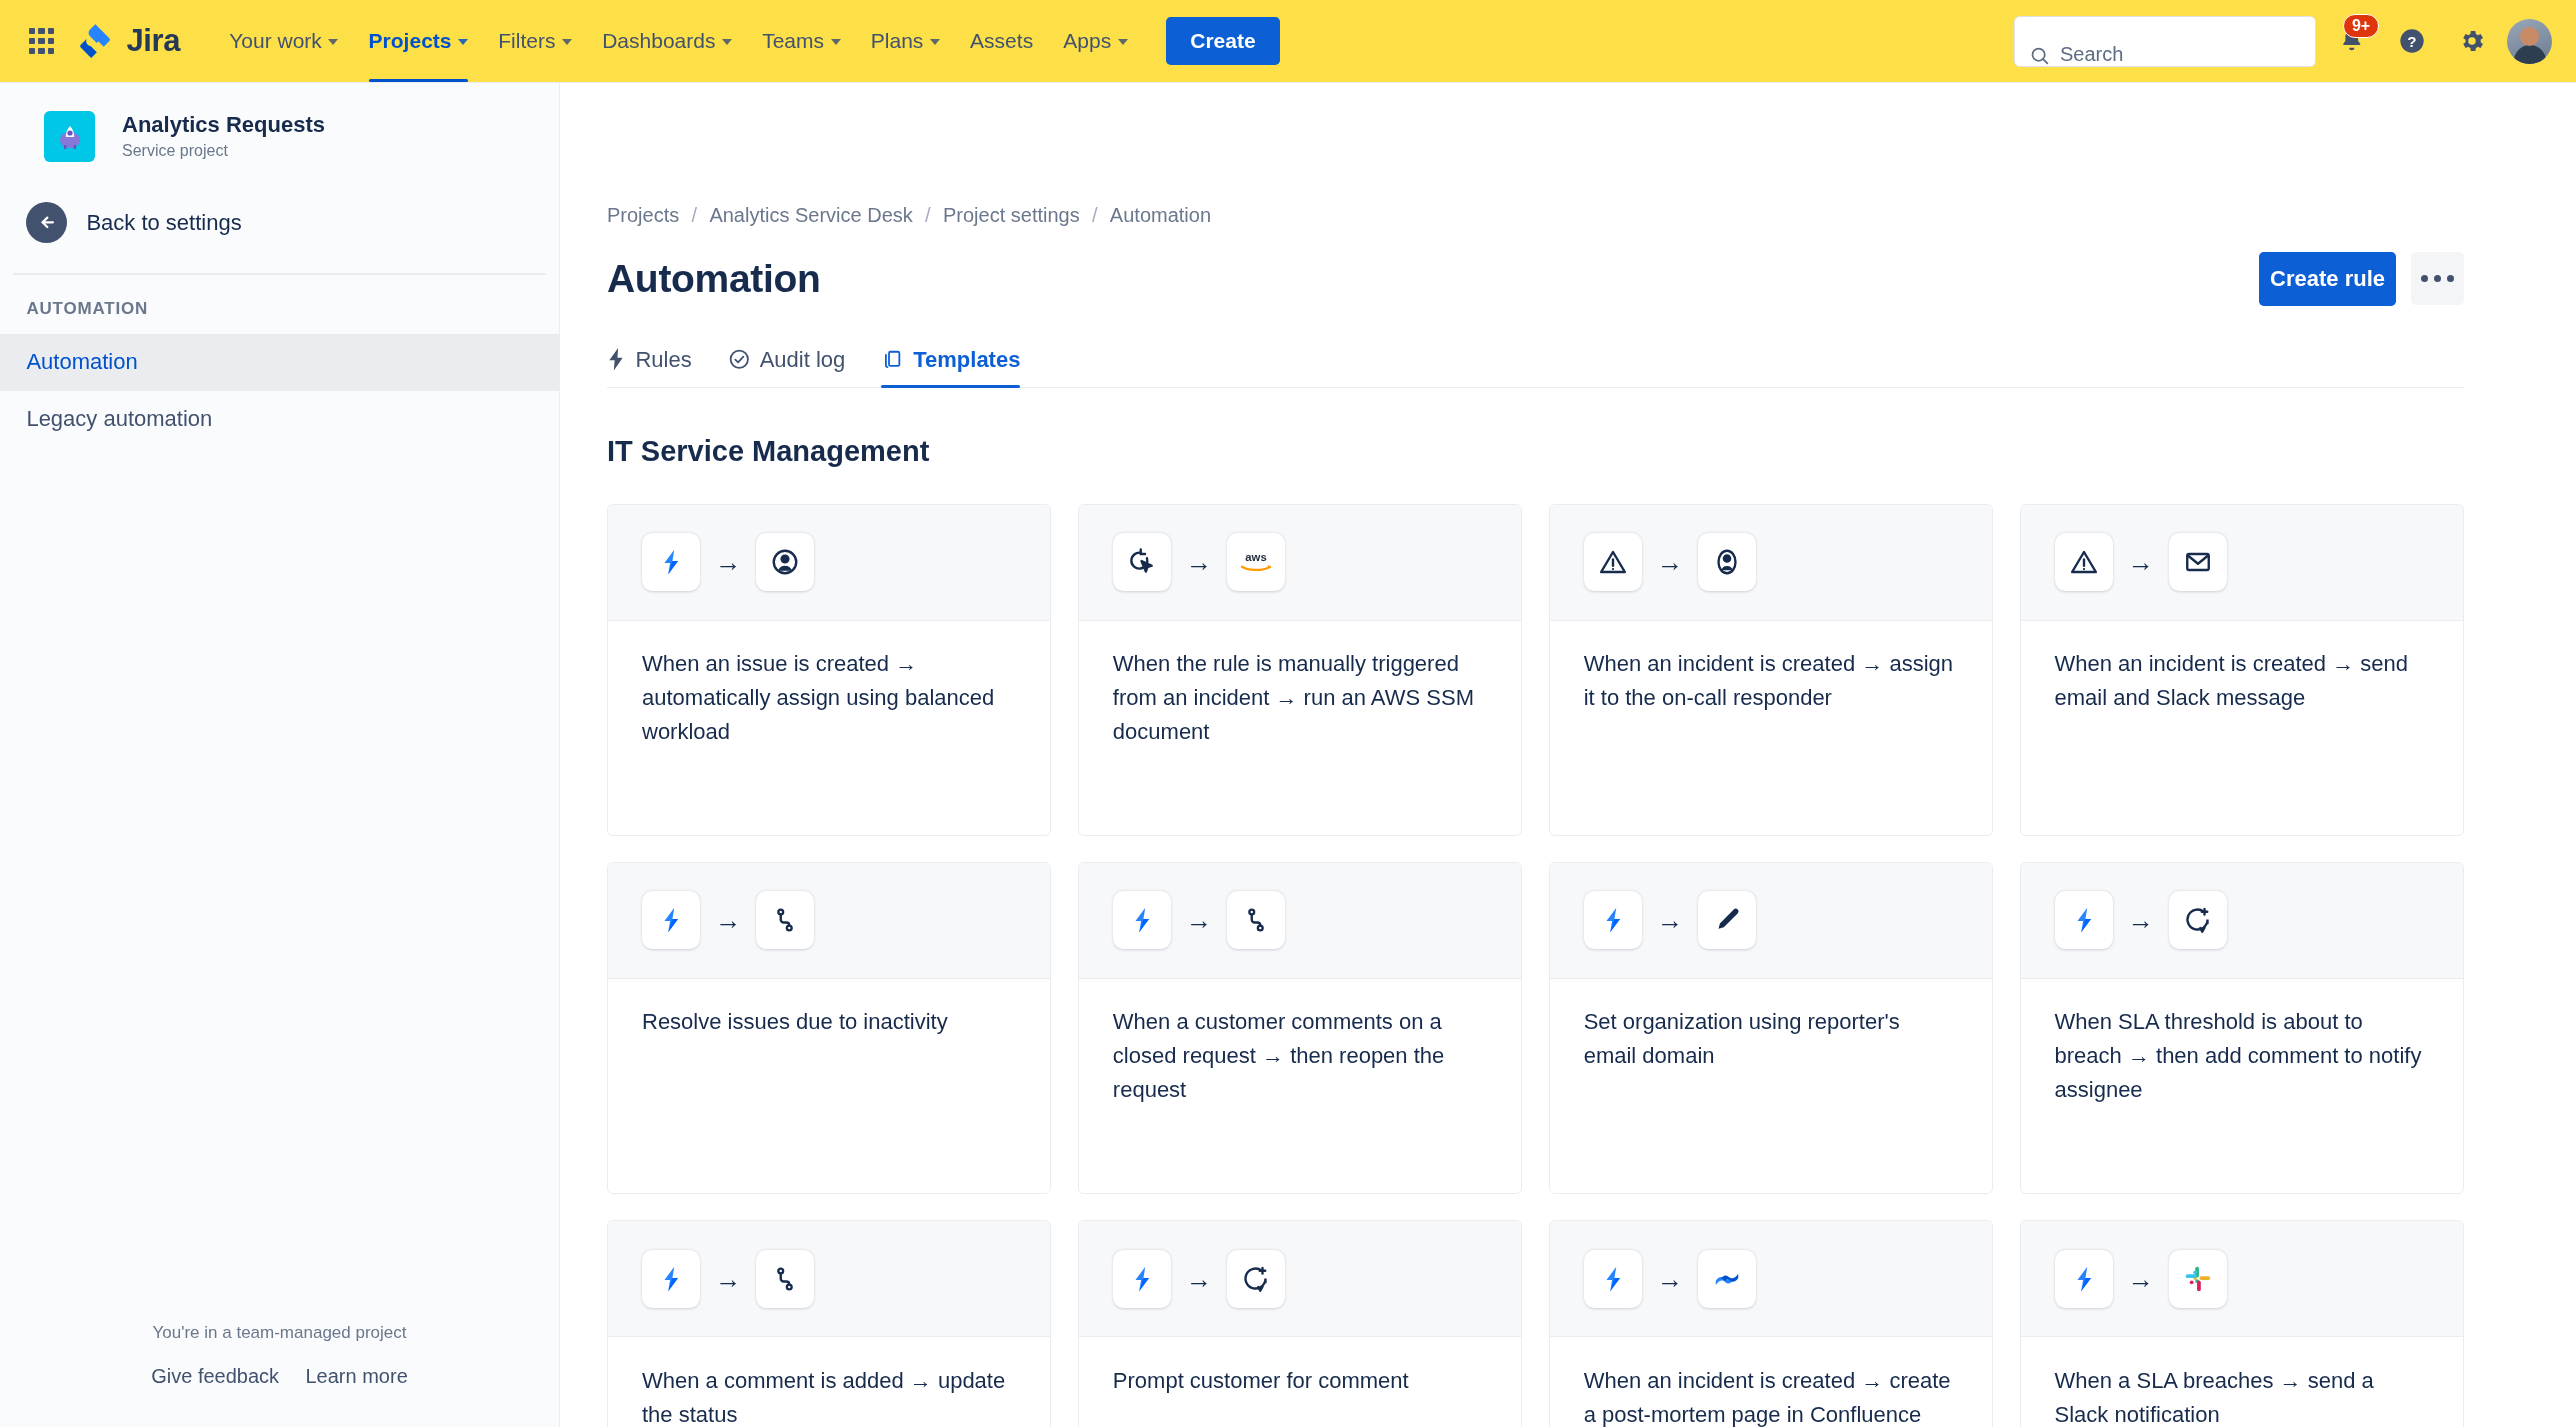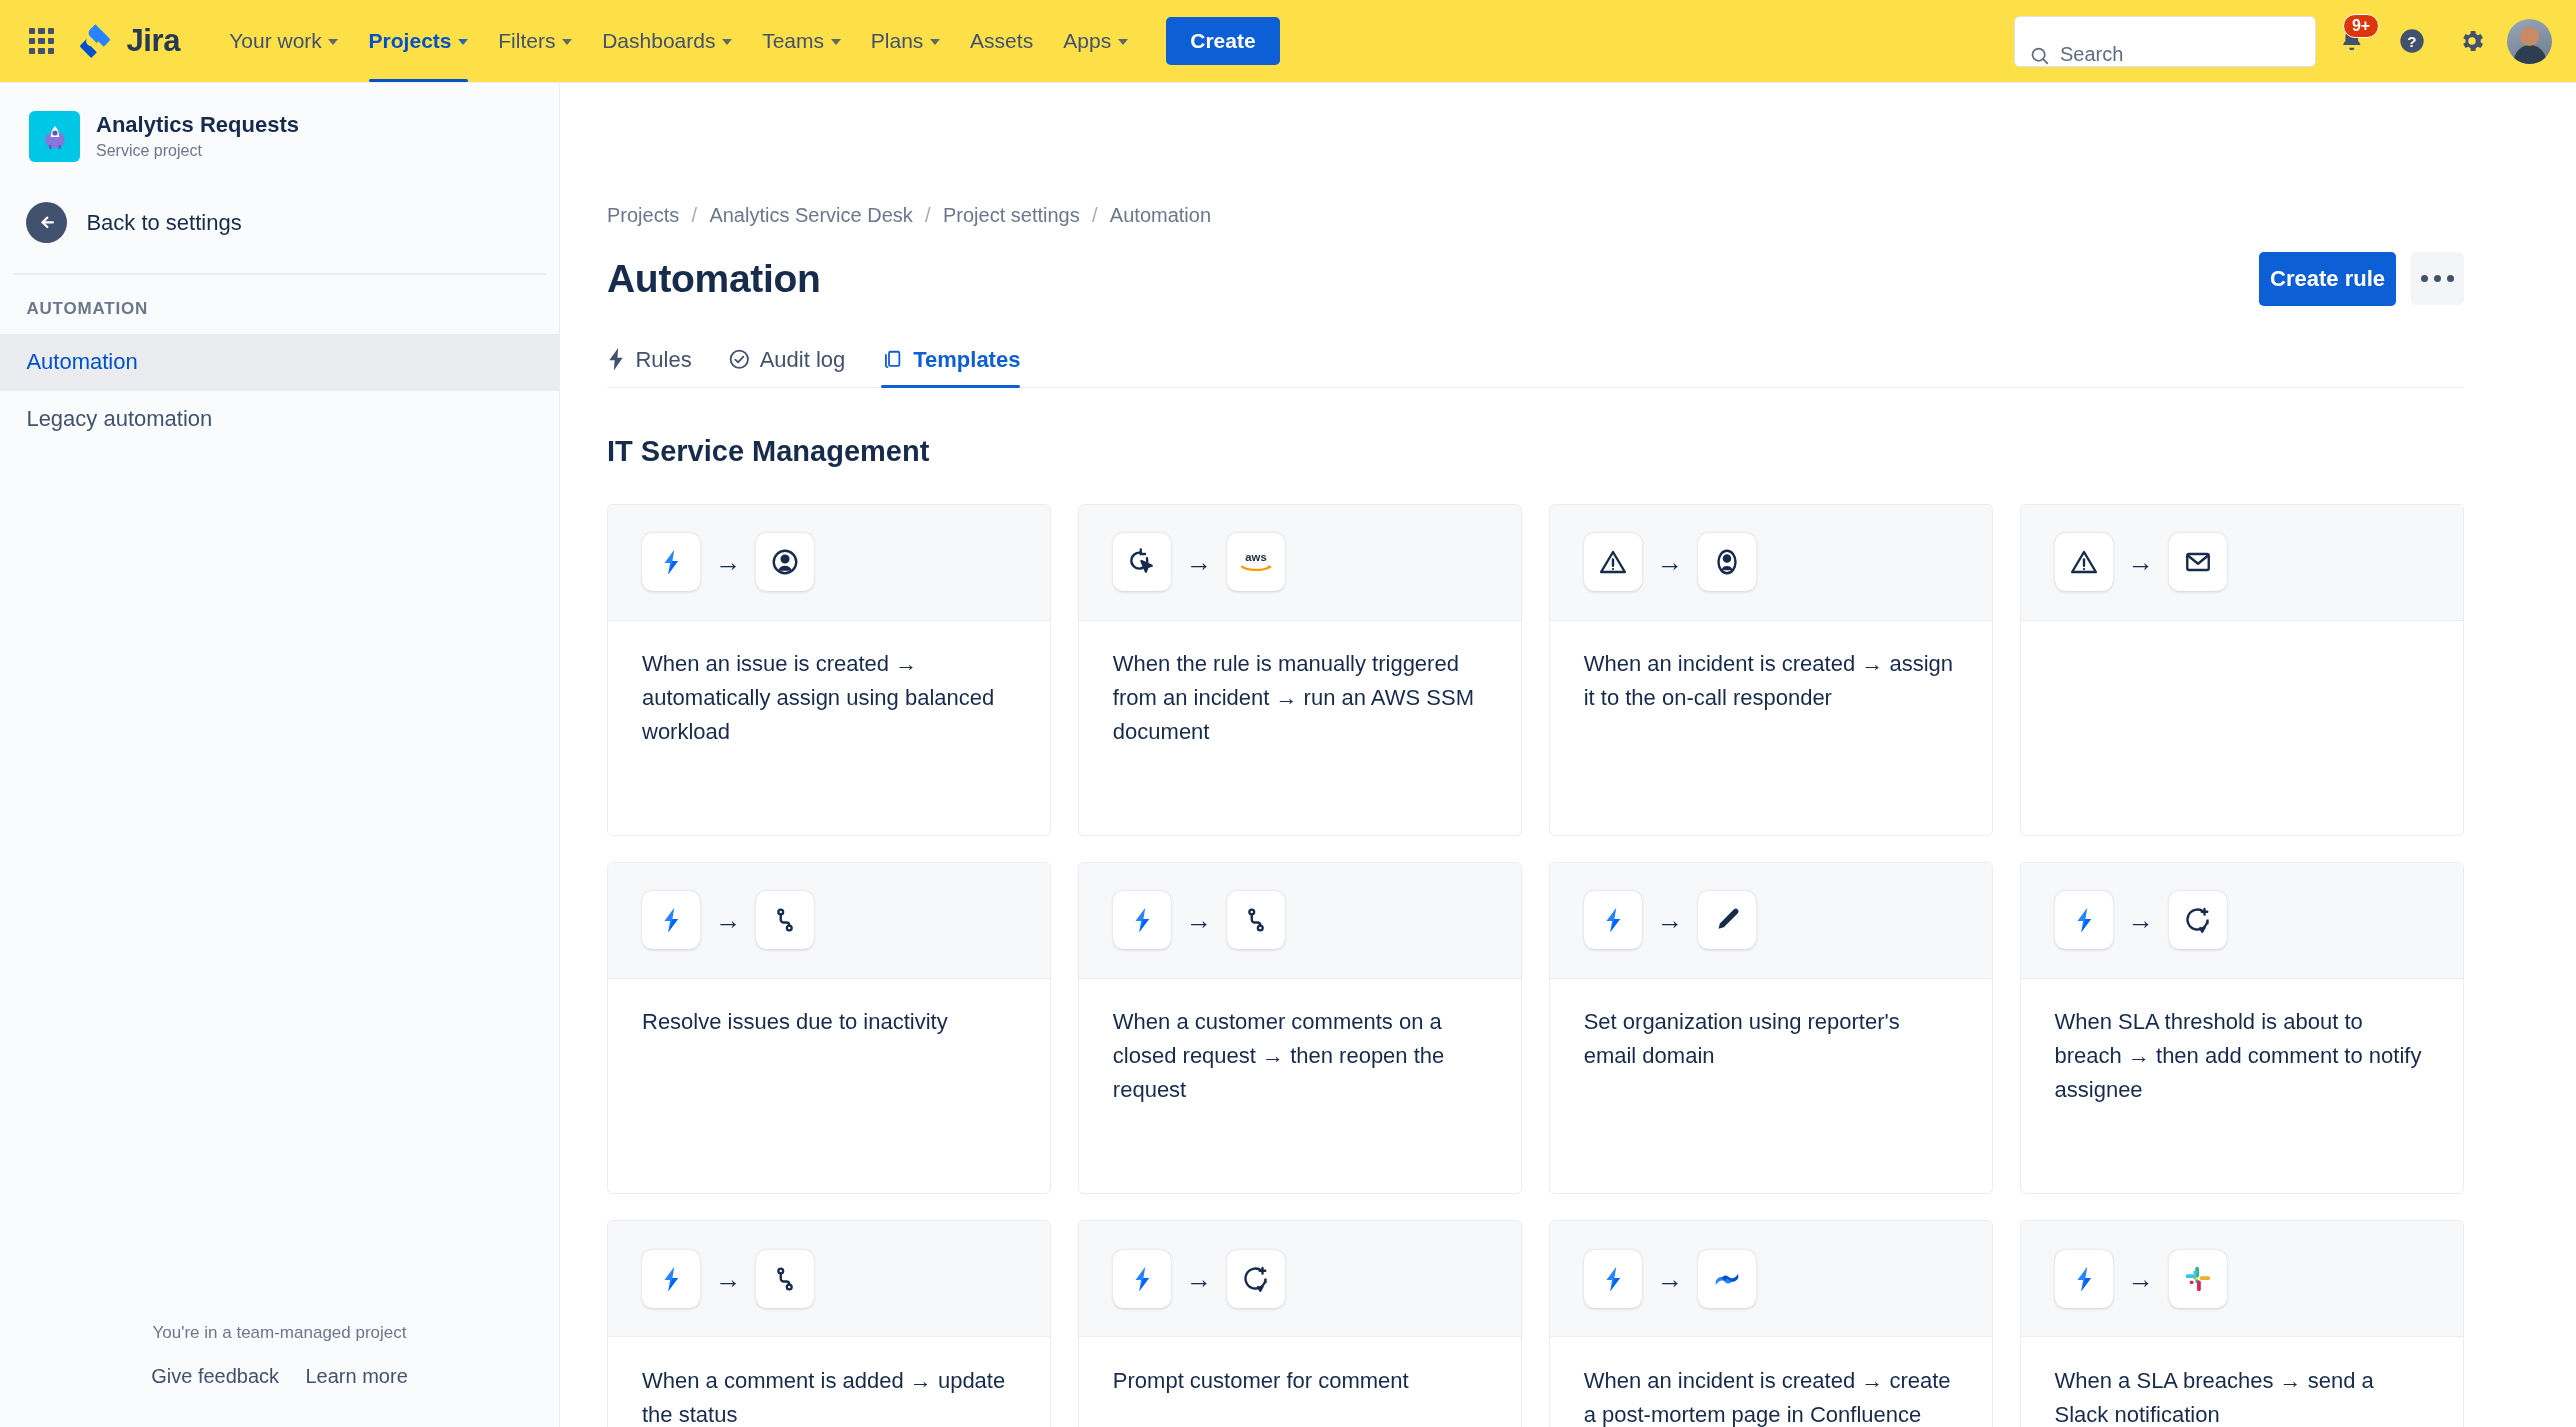--- a/index.html
+++ b/index.html
@@ -71,21 +71,21 @@
   .avatar .body { width:32px;height:19px;border-radius:16px 16px 0 0;background:#2C3E50; position:absolute; bottom:0; }
 
   
   .shell { display: flex; height: calc(1428px - 83px); }
 
   
   .sidebar {
     width: 560px; flex: 0 0 560px; background: #FAFBFC;
     border-right: 0.9px solid #EBECF0; position: relative; padding-top: 28px;
   }
-  .proj-head { display: flex; align-items: center; gap: 16px; padding: 0 29px; margin-bottom: 40px; cursor: pointer; }
+  .proj-head { display: flex; align-items: center; gap: 27px; padding: 0 44px; margin-bottom: 40px; cursor: pointer; }
   .proj-avatar {
     width: 51px; height: 51px; border-radius: 5.7px; background: #00C7E6;
     display: flex; align-items: center; justify-content: center; flex: 0 0 51px;
   }
   .proj-name { font-size: 22px; font-weight: 700; color: #172B4D; line-height: 1.3; }
   .proj-type { font-size: 16px; color: #6B778C; line-height: 1.4; }
   .back-row { display: flex; align-items: center; gap: 19px; padding: 0 26.4px; margin-bottom: 30px; cursor: pointer; }
   .back-circle {
     width: 41px; height: 41px; border-radius: 50%; background: #42526E;
     display: flex; align-items: center; justify-content: center; flex: 0 0 41px;
@@ -430,20 +430,23 @@
               </svg>
             </div>
             <span class="arrow-sep">→</span>
             <div class="tile">
               <svg width="30" height="30" viewBox="0 0 24 24" fill="none" stroke="#172B4D" stroke-width="1.9" stroke-linejoin="round">
                 <rect x="3.4" y="5.6" width="17.2" height="12.8" rx="1.4"></rect>
                   <polyline points="3.9,6.8 12,13.4 20.1,6.8"></polyline>
               </svg>
             </div>
           </div>
+          <div class="card-body">
+              <div class="card-text">When an incident is created → send email and Slack message</div>
+            </div>
         </div>
 
         <div class="card">
           <div class="card-top">
             <div class="tile">
               <svg width="30" height="30" viewBox="0 0 32 32">
                   <path d="M19.5 3 9 17h6l-2 12 10.5-14h-6z" fill="#2684FF"></path>
                   <path d="M13 29l10.5-14h-6z" fill="#0065FF"></path>
                 </svg>
             </div>

